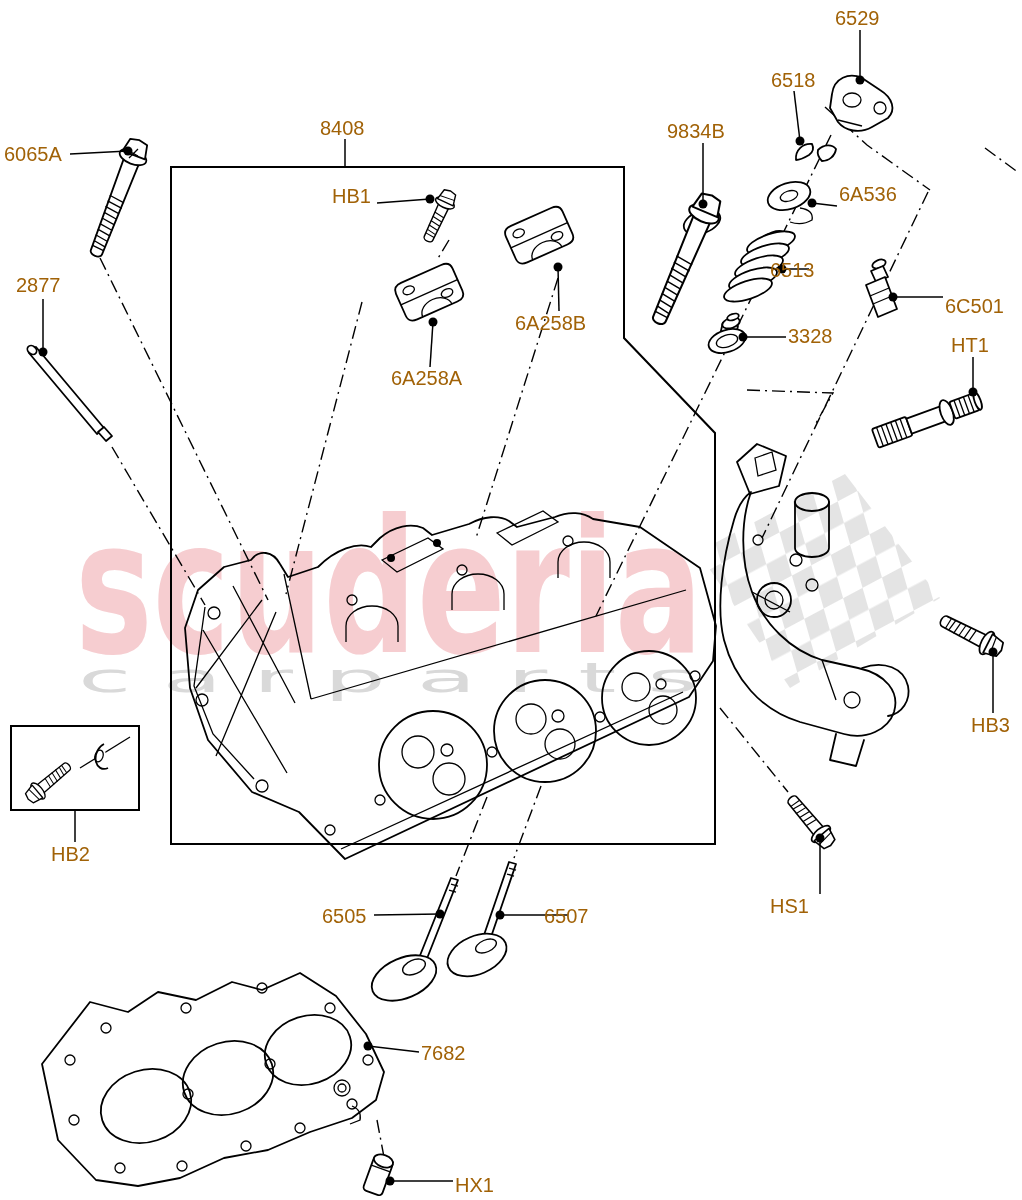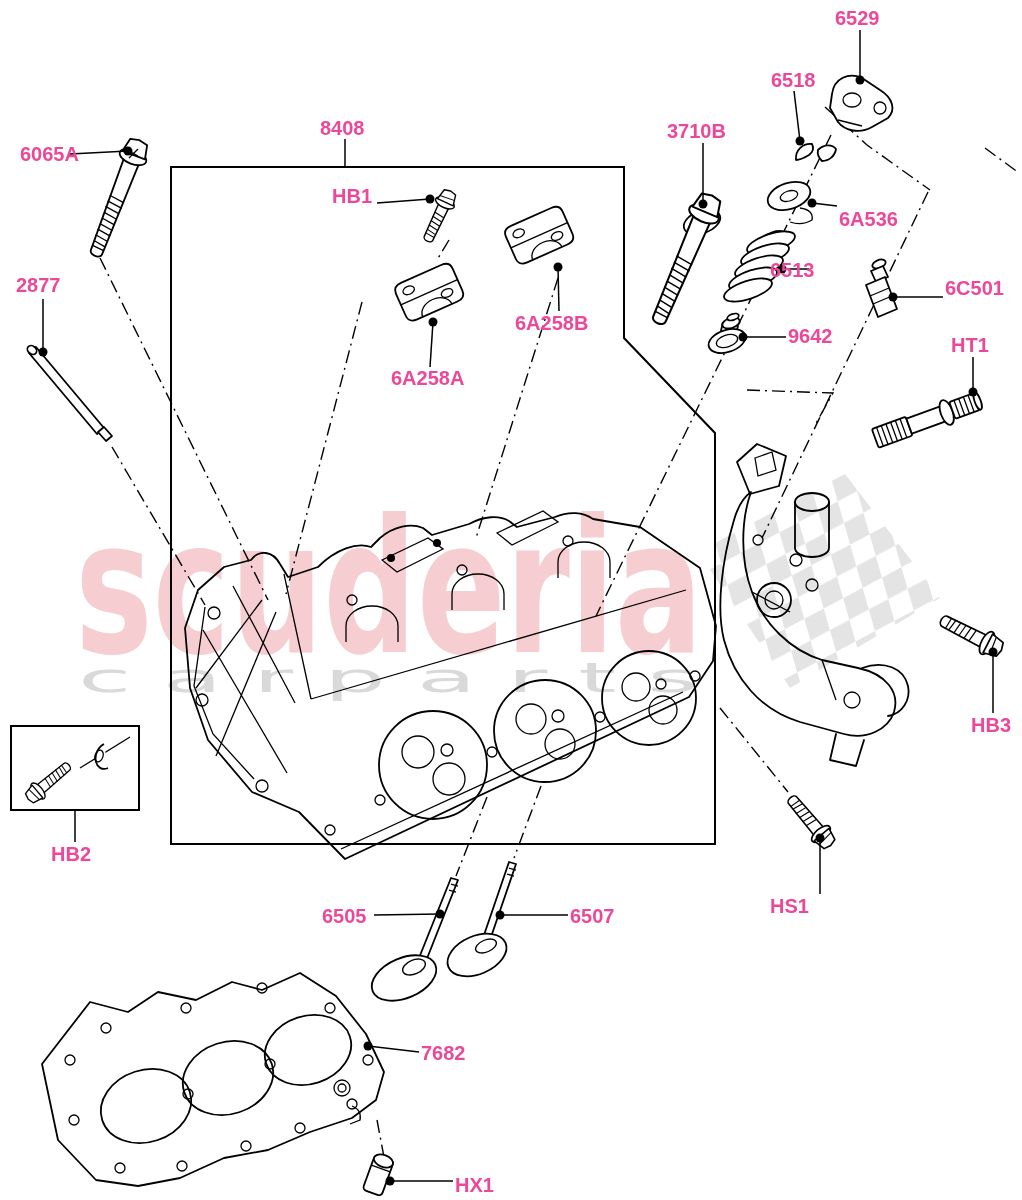--- a/index.html
+++ b/index.html
@@ -1,20 +1,20 @@
 <!DOCTYPE html>
 <html><head>
 <meta charset="utf-8">
 <style>
   html,body{margin:0;padding:0;background:#fff;}
   .stage{position:relative;width:1022px;height:1200px;background:#ffffff;overflow:hidden;
          font-family:"Liberation Sans", sans-serif;}
   .stage svg{position:absolute;left:0;top:0;}
-  .lbl{position:absolute;color:#ec4899;font-size:20px;line-height:20px;white-space:nowrap;
-       font-family:"Liberation Sans", sans-serif;cursor:pointer;font-weight:bold;}
+  .lbl{position:absolute;color:#a16207;font-size:20px;line-height:20px;white-space:nowrap;
+       font-family:"Liberation Sans", sans-serif;cursor:pointer;}
   
   .ln{stroke:#000;stroke-width:1.8;fill:none;stroke-linecap:round;stroke-linejoin:round;}
   .w{fill:#fff;stroke:#000;stroke-width:1.8;stroke-linejoin:round;}
   .thin{stroke:#000;stroke-width:1.3;fill:none;}
   .dash{stroke:#000;stroke-width:1.4;fill:none;stroke-dasharray:13 5 2 5;}
   .leader{stroke:#000;stroke-width:1.5;fill:none;}
   .dot{fill:#000;stroke:none;}
   .box{stroke:#000;stroke-width:2;fill:none;}
 </style>
 </head>
@@ -297,35 +297,35 @@
     <circle class="dot" cx="973" cy="392" r="4.5"></circle>
         <circle class="dot" cx="993" cy="652" r="4.5"></circle>
     <circle class="dot" cx="820" cy="838" r="4.5"></circle>
         <circle class="dot" cx="440" cy="914" r="4.5"></circle>
     <circle class="dot" cx="500" cy="915" r="4.5"></circle>
         <circle class="dot" cx="368" cy="1046" r="4.5"></circle>
     <circle class="dot" cx="390" cy="1181" r="4.5"></circle>
   </g>
 </svg>
 
-<div class="lbl" style="left:20px;top:144px">6065A</div>
+<div class="lbl" style="left:4px;top:144px">6065A</div>
 <div class="lbl" style="left:16px;top:275px">2877</div>
 <div class="lbl" style="left:320px;top:118px">8408</div>
 <div class="lbl" style="left:332px;top:186px">HB1</div>
 <div class="lbl" style="left:391px;top:368px">6A258A</div>
 <div class="lbl" style="left:515px;top:313px">6A258B</div>
-<div class="lbl" style="left:667px;top:121px">3710B</div>
+<div class="lbl" style="left:667px;top:121px">9834B</div>
 <div class="lbl" style="left:771px;top:70px">6518</div>
 <div class="lbl" style="left:835px;top:8px">6529</div>
-<div class="lbl" style="left:839px;top:209px">6A536</div>
+<div class="lbl" style="left:839px;top:184px">6A536</div>
 <div class="lbl" style="left:770px;top:260px">6513</div>
-<div class="lbl" style="left:788px;top:326px">9642</div>
-<div class="lbl" style="left:945px;top:278px">6C501</div>
+<div class="lbl" style="left:788px;top:326px">3328</div>
+<div class="lbl" style="left:945px;top:296px">6C501</div>
 <div class="lbl" style="left:951px;top:335px">HT1</div>
 <div class="lbl" style="left:51px;top:844px">HB2</div>
 <div class="lbl" style="left:971px;top:715px">HB3</div>
 <div class="lbl" style="left:770px;top:896px">HS1</div>
 <div class="lbl" style="left:322px;top:906px">6505</div>
-<div class="lbl" style="left:570px;top:906px">6507</div>
+<div class="lbl" style="left:544px;top:906px">6507</div>
 <div class="lbl" style="left:421px;top:1043px">7682</div>
 <div class="lbl" style="left:455px;top:1175px">HX1</div>
 
 </div>
 
 </body></html>

